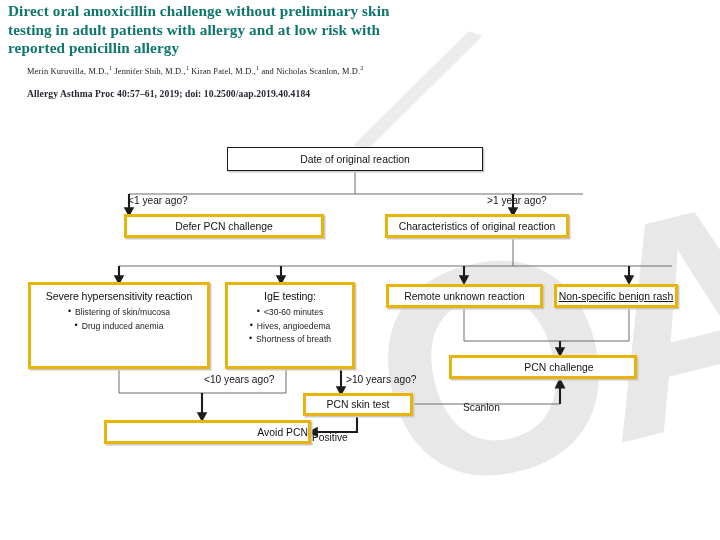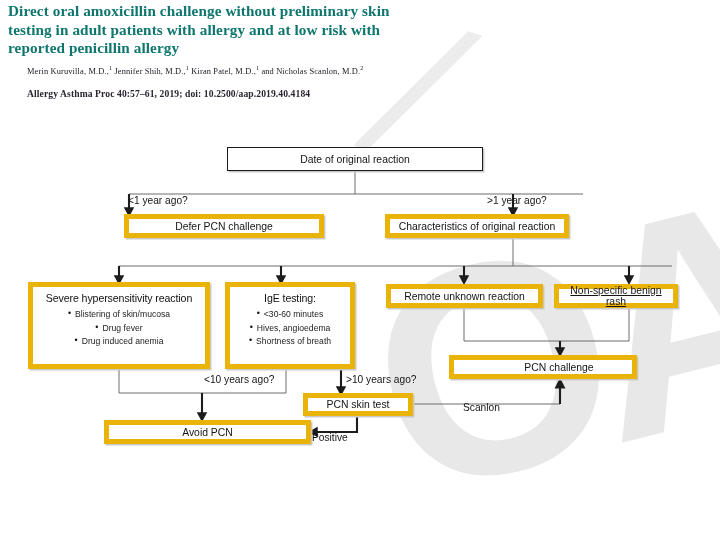--- a/index.html
+++ b/index.html
@@ -67,21 +67,21 @@
     letter-spacing:.1px;
     white-space:nowrap;
   }
 
   
   #chart{position:absolute;left:0;top:0;width:720px;height:540px;z-index:2;}
   .node{
     position:absolute;
     box-sizing:border-box;
     background:#ffffff;
-    border:5px solid #eab308;
+    border:3px solid #eab308;
     color:#141414;
     font-size:10.4px;
     display:flex;
     align-items:center;
     justify-content:center;
     text-align:center;
     z-index:2;
   }
   .node.thick{border:1.6px solid #1a1a1a;text-align:right;}
   .node.shadow{box-shadow:1.5px 1.5px 0 0 #c9c9c9;}
@@ -196,21 +196,20 @@
       <span>Characteristics of original reaction</span>
     </div>
 
     <div class="edge-label" style="left:128px;top:195px;">&lt;1 year ago?</div>
     <div class="edge-label" style="left:487px;top:195px;">&gt;1 year ago?</div>
 
     <div class="node block shadow" style="left:28px;top:282px;width:182px;height:87px;">
       <div class="hd">Severe hypersensitivity reaction</div>
       <ul>
           <li><span class="b">•</span>Blistering of skin/mucosa</li>
-          <li><span class="b">•</span>Drug fever</li>
           <li><span class="b">•</span>Drug induced anemia</li>
         </ul>
     </div>
 
     <div class="node block shadow" style="left:225px;top:282px;width:130px;height:87px;">
       <div class="hd">IgE testing:</div>
       <ul>
           <li><span class="b">•</span>&lt;30-60 minutes</li>
           <li><span class="b">•</span>Hives, angioedema</li>
           <li><span class="b">•</span>Shortness of breath</li>
@@ -226,21 +225,21 @@
     </div>
 
     <div class="node shadow" style="left:449px;top:355px;width:188px;height:24px;padding-left:32px;">
       <span>PCN challenge</span>
     </div>
 
     <div class="node shadow" style="left:303px;top:393px;width:110px;height:23px;">
       <span>PCN skin test</span>
     </div>
 
-    <div class="node shadow" style="left:104px;top:420px;width:207px;height:24px;">
+    <div class="node shadow" style="left:104px;top:420px;width:207px;height:24px;justify-content:flex-end;">
       <span>Avoid PCN</span>
     </div>
 
     <div class="edge-label" style="left:204px;top:374px;">&lt;10 years ago?</div>
     <div class="edge-label" style="left:346px;top:374px;">&gt;10 years ago?</div>
     <div class="edge-label" style="left:463px;top:402px;">Scanlon</div>
     <div class="edge-label" style="left:312px;top:432px;">Positive</div>
 
   </div>
 </div>

